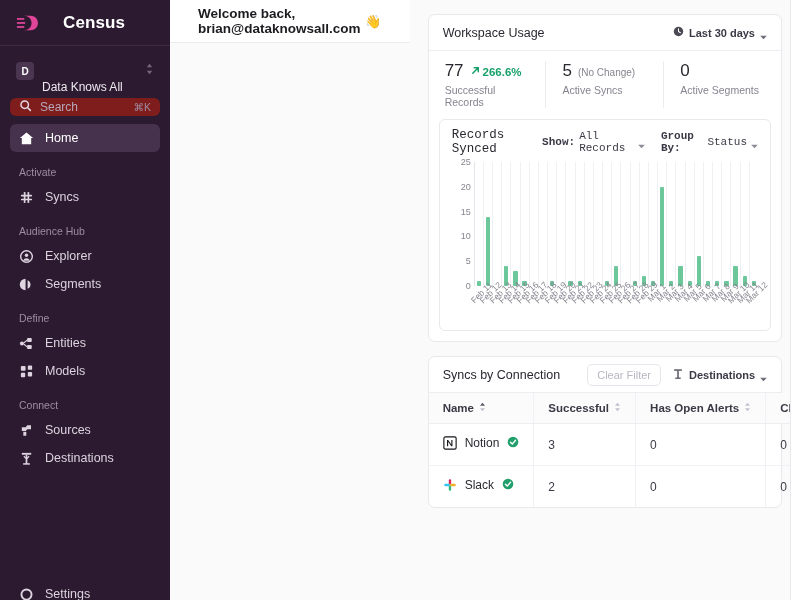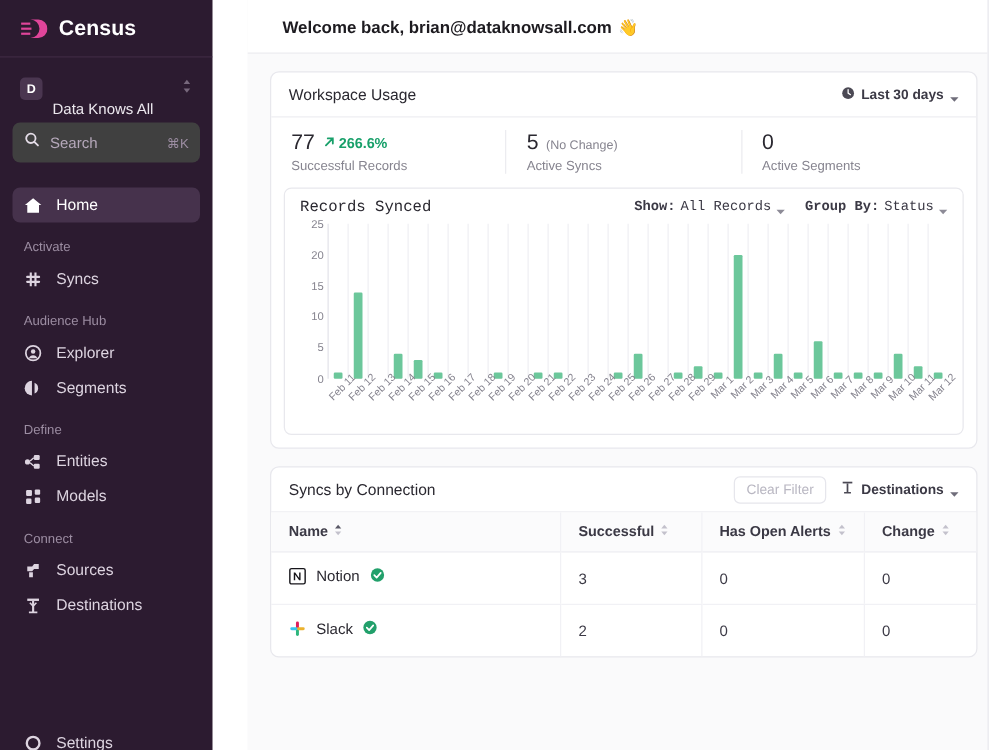--- a/index.html
+++ b/index.html
@@ -13,21 +13,21 @@
 
   
   #sidebar {
     width: 170px; height: 600px; flex: 0 0 170px;
     background: #2c1b30;
     display: flex; flex-direction: column;
     position: relative; overflow: hidden;
   }
   .brand {
     height: 46px; display: flex; align-items: center;
-    padding: 6px 16px; gap: 9px;
+    padding: 6px 16px; gap: 25px;
     border-bottom: 1px solid #3e2a42;
   }
   .brand-logo { width: 22px; height: 22px; flex: 0 0 22px; }
   .brand-name {
     color: #ffffff; font-size: 17px; font-weight: bold;
     letter-spacing: .1px;
   }
   .workspace {
     margin: 10px 10px 0 10px; height: 30px;
     display: flex; align-items: center; gap: 8px;
@@ -39,51 +39,50 @@
     color: #fff; font-size: 10px; font-weight: bold;
     display: flex; align-items: center; justify-content: center;
   }
   .ws-name {
     color: #ece8ee; font-size: 12px; flex: 1;
     white-space: nowrap; overflow: hidden; margin-top: 32px;
   }
   .ws-caret { flex: 0 0 9px; opacity: .55; }
 
   .search {
-    margin: 12px 10px 0 10px; height: 32px;
-    background: #404040; border-radius: 6px;
+    margin: 12px 10px 0 10px; height: 18px;
+    background: #7f1d1d; border-radius: 6px;
     display: flex; align-items: center; gap: 8px;
     padding: 0 9px; cursor: text;
   }
   .search-ph { color: #b5a8ba; font-size: 12px; flex: 1; }
   .search-kbd { color: #9d8ea3; font-size: 10.5px; }
 
   .navitem {
     margin: 0 10px; height: 28px; border-radius: 6px;
     display: flex; align-items: center; gap: 11px;
     padding: 0 9px; cursor: pointer;
   }
   .navitem.active { background: #46324c; }
   .navitem .lbl { color: #ddd4e0; font-size: 12.5px; white-space: nowrap; }
   .navitem.active .lbl { color: #ffffff; }
   .navicon { width: 15px; height: 15px; flex: 0 0 15px; display: block; }
   .navgroup {
     color: #9c8da2; font-size: 10.5px;
     padding: 0 19px; margin-top: 14px; margin-bottom: 5px;
     white-space: nowrap;
   }
-  .nav-home-wrap { margin-top: 20px; }
+  .nav-home-wrap { margin-top: 8px; }
   #settings-item { position: absolute; left: 0; right: 0; bottom: -8px; }
 
   
   #main {
     flex: 1; height: 600px; background: #fafafb;
-    display: flex; flex-direction: column; overflow: hidden;
+    display: flex; flex-direction: row; overflow: hidden;
     position: relative;
-    margin-left: 28px;
   }
   .topbar {
     height: 43px; flex: 0 0 43px; background: #ffffff;
     display: flex; align-items: center; padding: 0 28px;
     border-bottom: 1px solid #ececf0;
   }
   .welcome { font-size: 13.5px; color: #1d1b20; font-weight: bold; }
   .wave { font-size: 13px; }
 
   .content { flex: 1; overflow: hidden; padding: 14px 18px 0 18px; }

